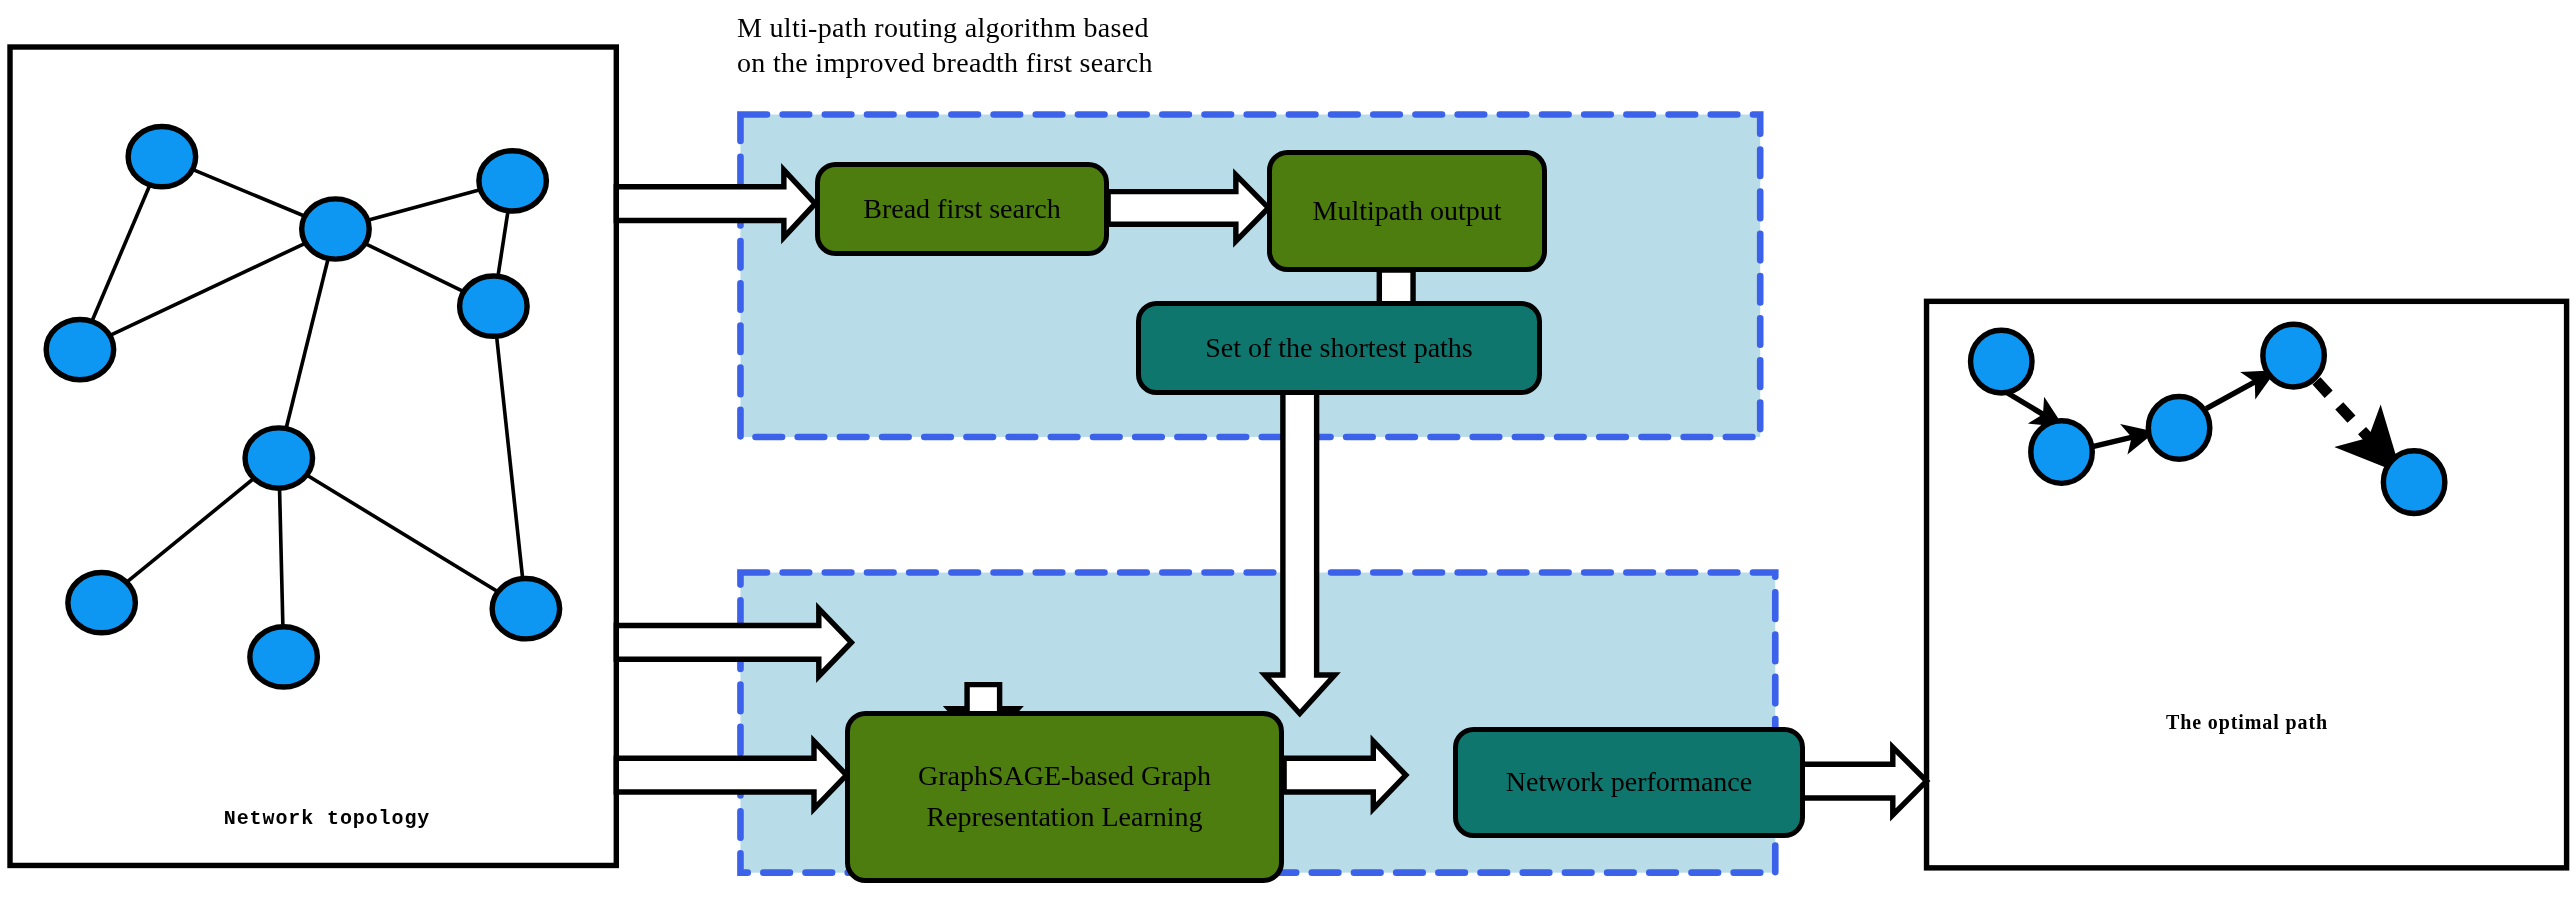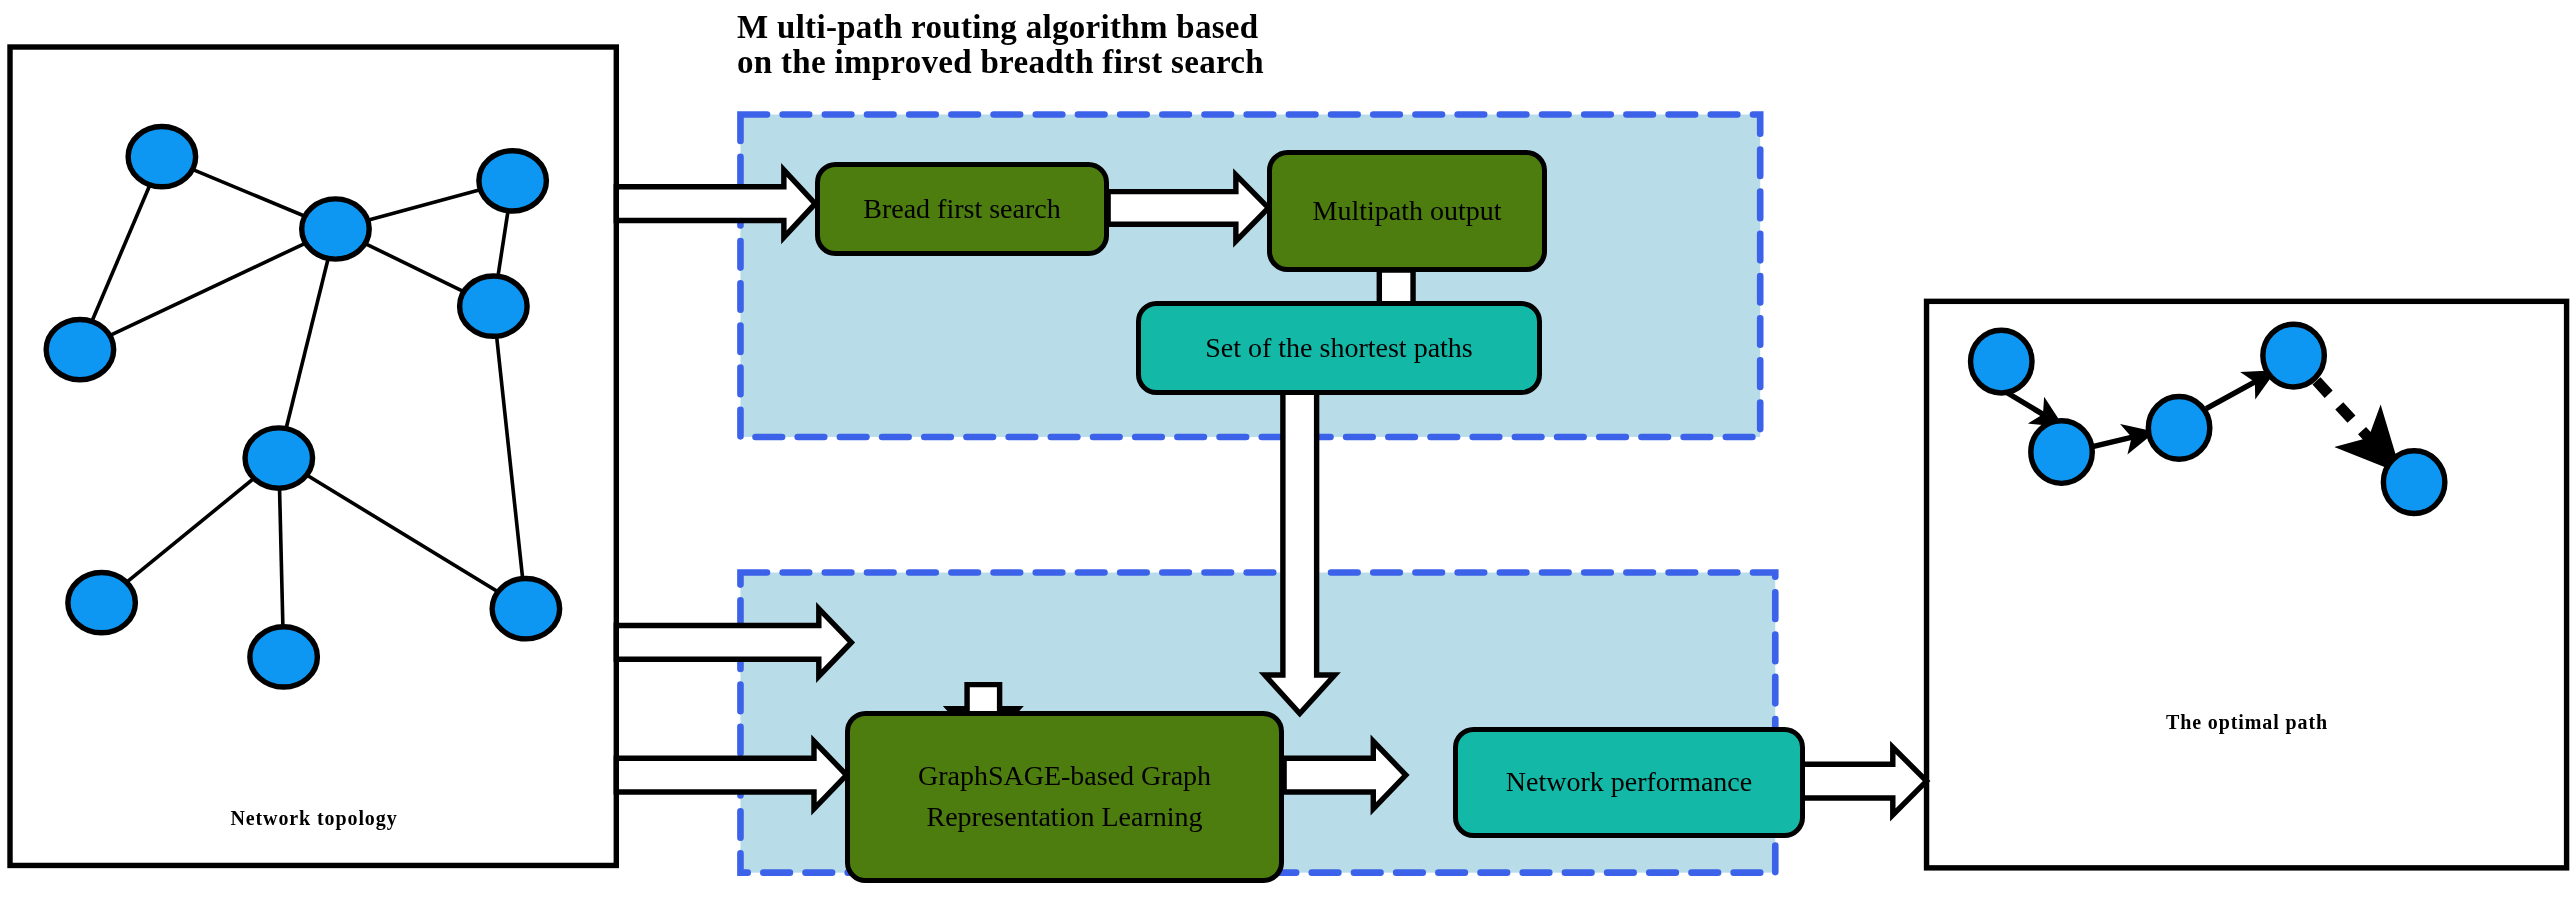--- a/index.html
+++ b/index.html
@@ -32,22 +32,22 @@
     width: 2576px;
     height: 898px;
     pointer-events: none;
   }
   .htmlLayer > * { pointer-events: auto; }
 
   
   .caption {
     position: absolute;
     font-family: "Liberation Serif", serif;
-    font-weight: bold;
-    font-size: 33px;
+    font-weight: normal;
+    font-size: 28px;
     line-height: 35px;
     color: #000000;
     white-space: pre-line;
     letter-spacing: 0.3px;
   }
 
   
   .panel-title {
     position: absolute;
     font-family: "Liberation Serif", serif;
@@ -68,21 +68,21 @@
     align-items: center;
     justify-content: center;
     text-align: center;
     font-family: "Liberation Serif", serif;
     font-size: 28px;
     line-height: 1.45;
     color: #000000;
     padding: 2.4px 7.2px;
   }
   .procbox.green { background: #4d7c0f; }
-  .procbox.pink  { background: #14b8a6; }
+  .procbox.pink  { background: #0f766e; }
 
   .nowrap { white-space: nowrap; }
 </style>
 </head>
 <body>
 
 <div id="stage">
 
   <svg class="layer" viewBox="0 0 4273 1490">
     <defs>
@@ -162,21 +162,21 @@
       <ellipse cx="4005" cy="800" rx="51" ry="52"></ellipse>
     </g>
   </svg>
 
   <div class="htmlLayer">
 
     <div class="caption" style="left:737px; top:9.6px;">M ulti-path  routing  algorithm  based
 on the improved breadth first search</div>
 
 
-    <div class="panel-title" style="left:11px; top:807px; width:606px;">Network topology</div>
+    <div class="panel-title" style="left:24px; top:807px; width:606px;font-family:Liberation Mono, monospace;">Network topology</div>
 
     <div class="panel-title" style="left:1927px; top:711px; width:640px;">The optimal path</div>
 
     <div class="procbox green nowrap" style="left:815px; top:162px; width:294px; height:94px;">Bread first search</div>
 
     <div class="procbox green nowrap" style="left:1267px; top:150px; width:280px; height:122px;font-family:Liberation Serif, serif;">Multipath output</div>
 
     <div class="procbox pink nowrap" style="left:1136px; top:301px; width:406px; height:94px;">Set of the shortest paths</div>
 
 

